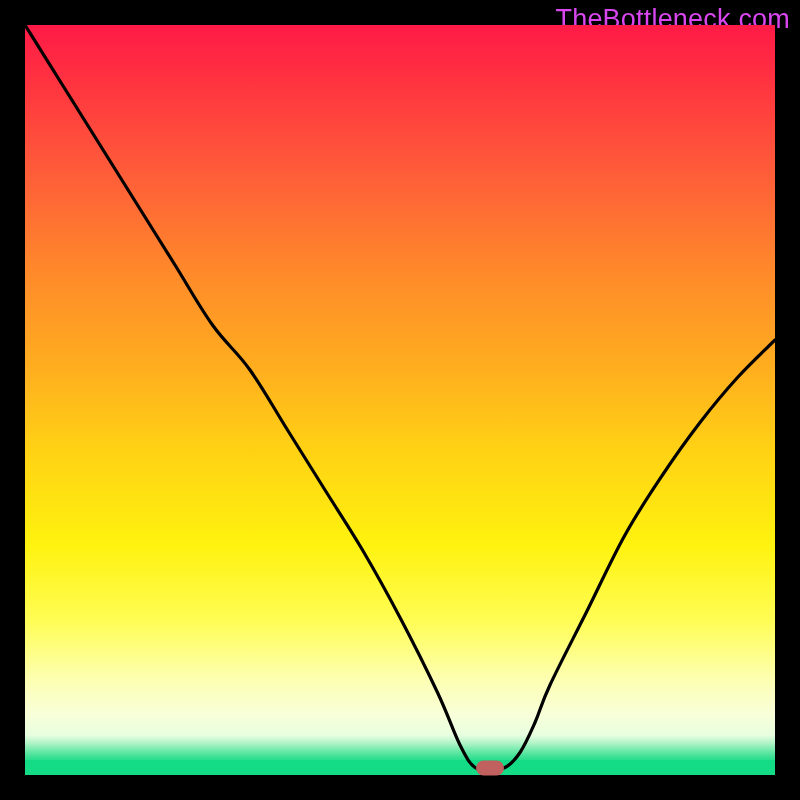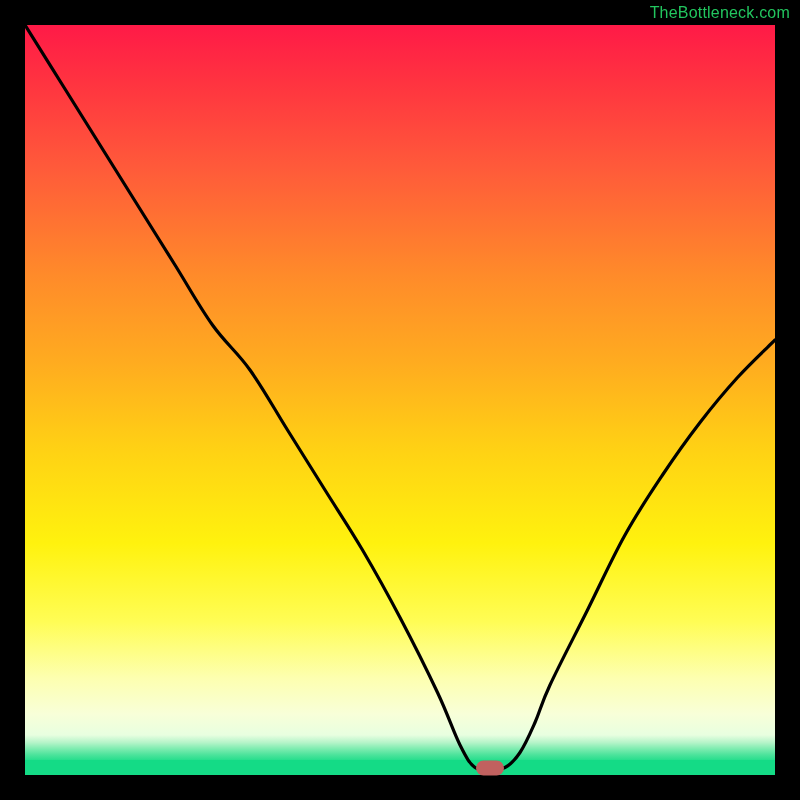--- a/index.html
+++ b/index.html
@@ -83,22 +83,22 @@
     height: 15px;
     border-radius: 8px;
     background: #c1615f;
     transform: translate(-50%, -50%);
   }
   .watermark {
     position: absolute;
     top: 4px;
     right: 10px;
     font-family: Arial, Helvetica, sans-serif;
-    font-size: 16px;
-    color: #22c55e;
+    font-size: 27px;
+    color: #d946ef;
     letter-spacing: 0.2px;
     user-select: none;
   }
 </style>
 </head>
 <body>
 
 <div class="frame">
 
   <div class="watermark">TheBottleneck.com</div>

